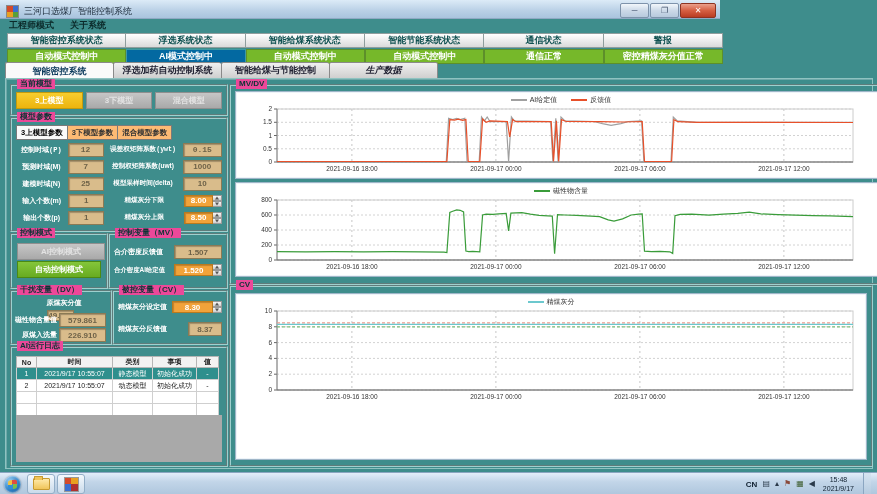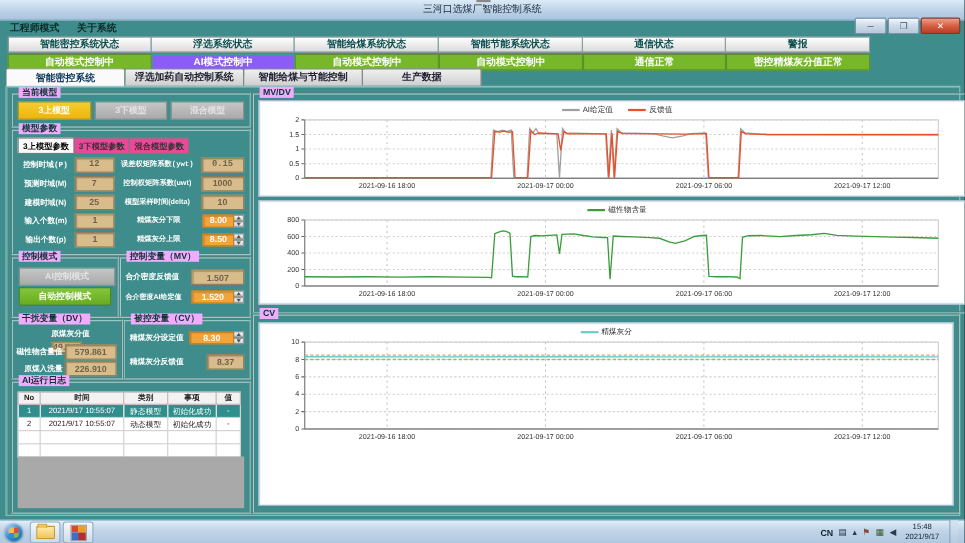--- a/index.html
+++ b/index.html
@@ -1,74 +1,74 @@
 <!DOCTYPE html>
 <html><head>
 <meta charset="utf-8">
 <style>
   html,body{margin:0;padding:0;background:#222;}
   .screen{position:relative;width:877px;height:494px;overflow:hidden;
     background:#3e8d8c;font-family:"Liberation Sans","DejaVu Sans",sans-serif;
     -webkit-font-smoothing:antialiased;}
   
-  .titlebar{position:absolute;left:0;top:0;width:877px;height:18px;
+  .titlebar{position:absolute;left:0;top:0;width:720px;height:18px;
     background:linear-gradient(#dcebf7,#b9d0e6 60%,#a9c4de);border-bottom:1px solid #8fa9c4;
-    display:flex;align-items:center;flex-direction:column;}
+    display:flex;align-items:flex-end;}
   .appicon{width:11px;height:11px;margin:0 5px 0 6px;background:#fff;border:1px solid #888;
     display:grid;grid-template-columns:1fr 1fr;grid-template-rows:1fr 1fr;}
   .appicon i:nth-child(1){background:#d44a2a}.appicon i:nth-child(2){background:#3a6fd0}
   .appicon i:nth-child(3){background:#e8a020}.appicon i:nth-child(4){background:#58a03a}
   .wtitle{font-size:9px;color:#1c2b3a;}
   .winbtns{margin-left:auto;display:flex;gap:1px;padding-right:4px;padding-top:1px;}
   .wbtn{width:27px;height:13px;border:1px solid #7e93ab;border-radius:2px;
     background:linear-gradient(#f2f7fb,#ccd9e8 50%,#b7c9dd);display:flex;align-items:center;justify-content:center;
     font-size:8px;color:#40506a;line-height:1;}
   .wbtn.close{width:34px;background:linear-gradient(#eba08c,#d65f43 50%,#b93c23);color:#fff;border-color:#8d3322;}
   .menubar{position:absolute;left:0;top:18px;width:877px;height:14px;display:flex;align-items:center;gap:16px;padding-left:9px;}
   .menubar span{font-size:9px;font-weight:bold;color:#0b2a2a;}
   
-  .statusgrid{position:absolute;left:7px;top:33px;width:784px;display:flex;}
+  .statusgrid{position:absolute;left:7px;top:33px;width:716px;display:flex;}
   .scol{flex:1;display:flex;flex-direction:column;}
   .shead{height:13px;border:1px solid #8f9d9d;border-left-width:0;background:linear-gradient(#ffffff,#dadada);
     font-size:9px;font-weight:bold;color:#0d4f4f;display:flex;align-items:center;justify-content:center;}
   .scol:first-child .shead{border-left-width:1px;}
   .sval{height:13px;margin-top:1px;border:1px solid #5d8f2a;background:#76b82a;font-size:9px;font-weight:bold;
     color:#fff;display:flex;align-items:center;justify-content:center;}
-  .sval.cyan{background:#8b5cf6;border-color:#3f9aa4;}
+  .sval.cyan{background:#0369a1;border-color:#3f9aa4;}
   
   .tabs{position:absolute;left:5px;top:62px;display:flex;}
   .tab{width:107px;height:15px;background:linear-gradient(#f0f0f0,#cfcfcf);border:1px solid #8a8a8a;border-right-width:0;
     font-size:9px;font-weight:bold;color:#223;display:flex;align-items:center;justify-content:center;border-radius:2px 2px 0 0;}
-  .tab:last-child{border-right-width:1px;}
+  .tab:last-child{border-right-width:1px;font-style:italic;}
   .tab.active{background:#fafafa;color:#0d3a5c;height:16px;border-bottom:0;}
   .content{position:absolute;left:5px;top:78px;width:866px;height:389px;border:1px solid #8fc3c1;
     box-shadow:inset 1px 1px 0 rgba(255,255,255,.25);}
   
   .grp{position:absolute;border:2px groove #9fd0ce;}
-  .grp>b{position:absolute;top:-7px;left:5px;background:#f0abfc;padding:0 3px;font-size:8px;color:#0c3434;line-height:10px;white-space:nowrap;}
+  .grp>b{position:absolute;top:-7px;left:5px;background:#ec4899;padding:0 3px;font-size:8px;color:#0c3434;line-height:10px;white-space:nowrap;}
   
   .mbtn{height:15px;border:1px solid #8f8f8f;background:linear-gradient(#c6c6c6,#a9a9a9);
     font-size:8px;font-weight:bold;color:#e3e3e3;display:flex;align-items:center;justify-content:center;}
   .mbtn.gold{background:linear-gradient(#f7cd2e,#edb40e);border-color:#c39a0e;color:#fff;}
   .mbtn.green{background:linear-gradient(#84c63a,#68ab20);border-color:#4c8a12;color:#fff;}
   .fld{background:#d9bc8b;border:1px solid #8a7a55;box-shadow:inset 1px 1px 1px rgba(0,0,0,.25);
     font-size:8px;font-weight:bold;color:#6e6248;display:flex;align-items:center;justify-content:center;height:12px;}
   .spinwrap{display:flex;height:12px;}
   .spinwrap .sv{flex:1;background:#f2a33a;border:1px solid #b97a1e;box-shadow:inset 1px 1px 1px rgba(0,0,0,.2);
     font-size:8px;font-weight:bold;color:#fff;display:flex;align-items:center;justify-content:center;}
   .spin{width:9px;display:flex;flex-direction:column;}
   .spin i{flex:1;position:relative;background:linear-gradient(#f6f6f6,#cfcfcf);border:1px solid #9a9a9a;border-left-width:0;}
   .spin i::after{content:"";position:absolute;left:50%;top:50%;transform:translate(-50%,-50%);
     border-left:2px solid transparent;border-right:2px solid transparent;}
   .spin i.up::after{border-bottom:3px solid #555;}
   .spin i.dn::after{border-top:3px solid #555;}
   .wlbl{font-size:7px;font-weight:bold;color:#fff;white-space:nowrap;}
   
   .ptabs{position:absolute;left:4px;top:6px;display:flex;}
-  .ptab{height:13px;padding:0 4px;border:1px solid #7a7a7a;border-right-width:0;background:#ec4899;
+  .ptab{height:13px;padding:0 4px;border:1px solid #7a7a7a;border-right-width:0;background:#fdba74;
     font-size:7.5px;font-weight:bold;color:#333;display:flex;align-items:center;}
   .ptab:last-child{border-right-width:1px;}
   .ptab.active{background:#fafafa;color:#000;}
   .prow{position:absolute;left:5px;right:4px;height:13px;display:flex;align-items:center;gap:2px;}
   .plbl{font-size:7px;font-weight:bold;color:#fff;text-align:center;white-space:nowrap;}
   .w1{width:52px;}.w2{width:36px;}.w3{width:80px;font-size:6.6px;}.w4{width:40px;}
   
   .logtbl{position:absolute;left:4px;top:8px;right:4px;background:#fff;border:1px solid #808080;border-collapse:collapse;table-layout:fixed;}
   .logtbl th{background:#f2f2f2;border:1px solid #b5b5b5;font-size:7px;color:#222;height:10px;font-weight:bold;padding:0;}
   .logtbl td{border:1px solid #cfcfcf;font-size:7px;color:#222;height:11px;text-align:center;padding:0;white-space:nowrap;overflow:hidden;}

